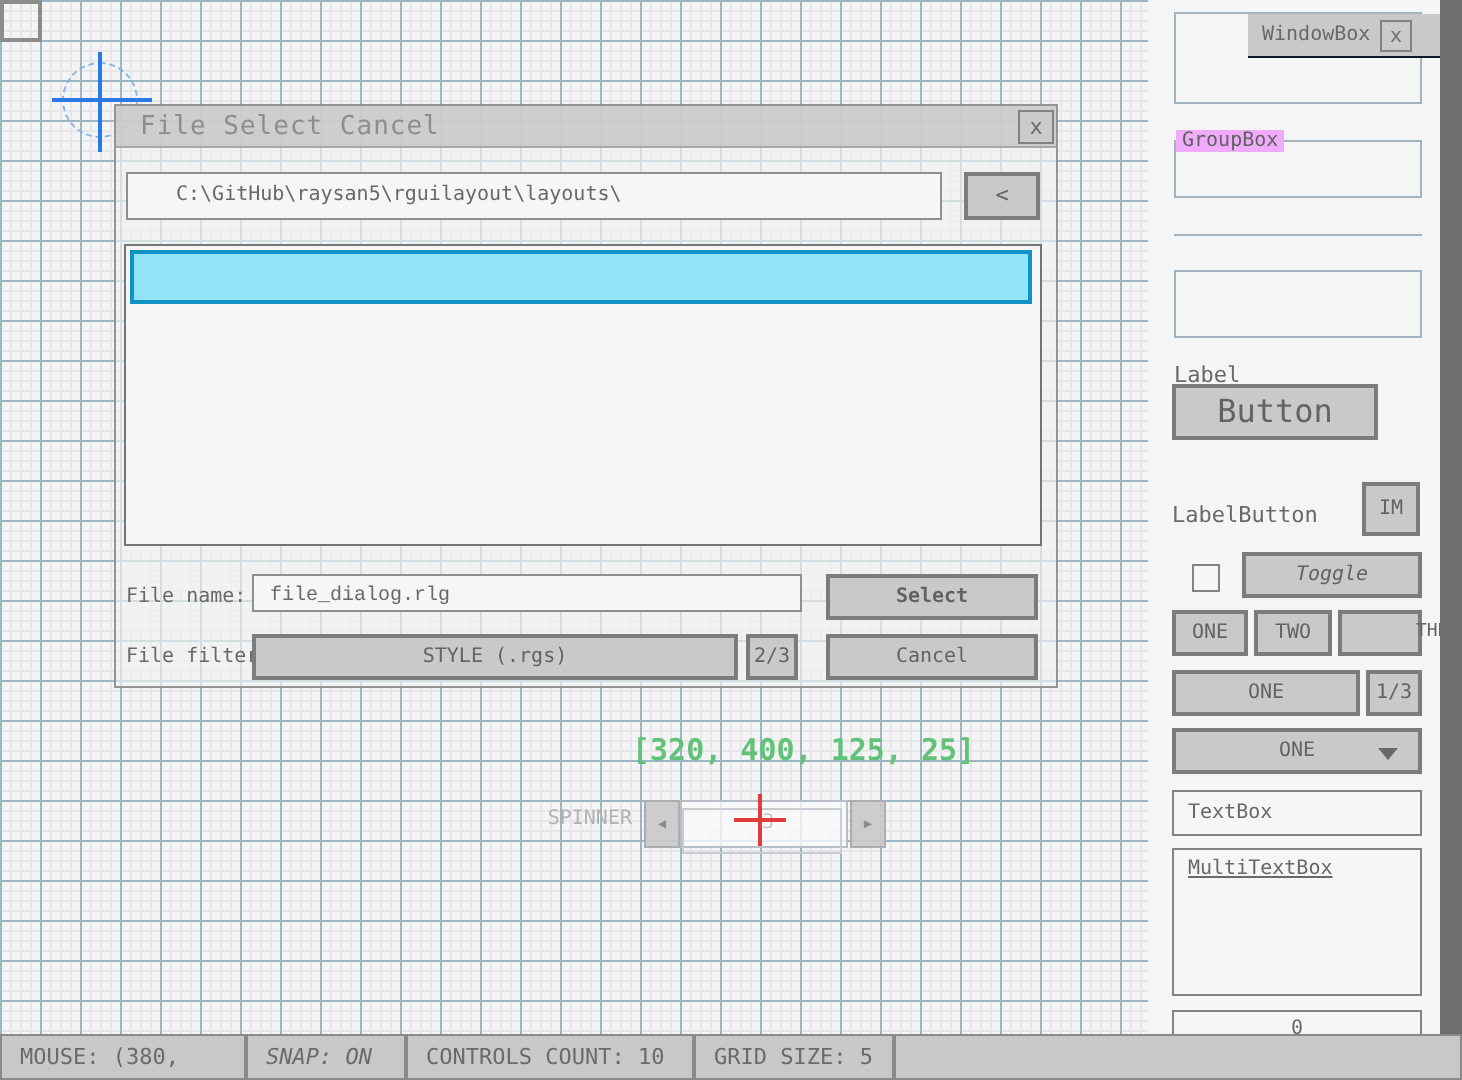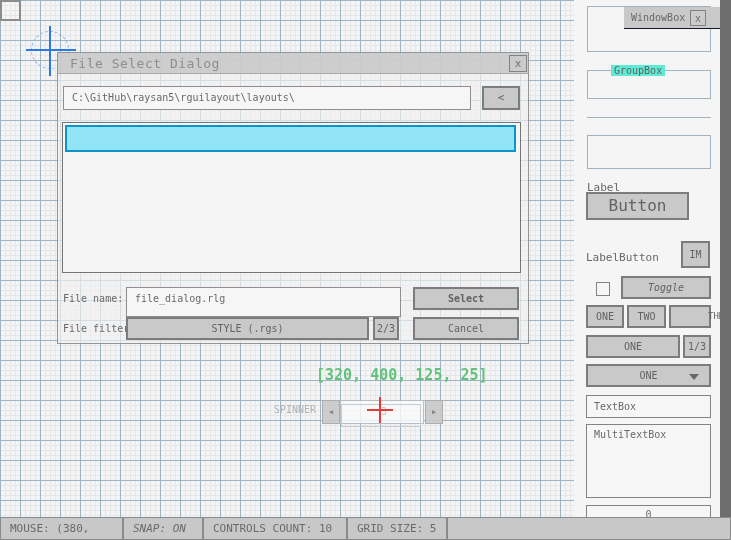--- a/index.html
+++ b/index.html
@@ -40,31 +40,31 @@
     background:rgba(198,198,198,0.82);
     border-bottom:1px solid #a9a9a9;
   }
   #dialog-title { left:12px; top:0; line-height:21px; font-size:13px; color:#8d8d8d; letter-spacing:0.5px; }
   .closebtn {
     border:1px solid #828282; background:#cbcbcb; color:#6e6e6e;
     text-align:center; cursor:default;
   }
   #dialog-close { left:451px; top:2px; width:18px; height:17px; line-height:16px; font-size:11px; }
   .tbox { background:#f6f6f7; border:1px solid #8f8f8f; color:#696969; }
-  #path-box { left:5px; top:33px; width:408px; height:24px; line-height:22px; padding-left:8px; font-size:10px; }
+  #path-box { left:5px; top:33px; width:408px; height:24px; line-height:22px; padding-left:24px; font-size:10px; }
   .rbtn {
     background:#c9c9c9; border:2px solid #7c7c7c; color:#636363;
     text-align:center; cursor:default;
   }
   #back-btn { left:424px; top:33px; width:38px; height:24px; line-height:20px; font-size:11px; }
   #listbox { left:4px; top:69px; width:459px; height:151px; background:#f5f5f6; border:1px solid #757575; }
   #list-selected { left:2px; top:2px; width:451px; height:27px; background:#92e4f7; border:2px solid #0f92c5; }
   .frow-label { height:23px; line-height:23px; color:#696969; }
   #fname-label  { left:5px;  top:234px; }
-  #fname-box    { left:68px; top:234px; width:275px; height:30px; line-height:21px; padding-left:8px; }
+  #fname-box    { left:68px; top:234px; width:275px; height:19px; line-height:21px; padding-left:8px;font-family:Liberation Mono, monospace; }
   #select-btn   { left:355px; top:234px; width:106px; height:23px; line-height:19px;font-weight:bold; }
   #ffilter-label{ left:5px;  top:264px; }
   #filter-main  { left:68px; top:264px; width:243px; height:23px; line-height:19px; }
   #filter-count { left:315px; top:264px; width:26px; height:23px; line-height:19px; }
   #cancel-btn   { left:355px; top:264px; width:106px; height:23px; line-height:19px; }
 
   
   #coords-text { left:316px; top:366px; width:200px; font-size:15px; font-weight:bold; color:#63c27a; z-index:6; letter-spacing:0px; }
   #spinner-label { left:250px; top:404px; width:66px; text-align:right; color:#b2b2b2; font-size:10px; z-index:6; }
   .spin-btn {
@@ -79,38 +79,38 @@
   .cursor-line { background:#e23b3b; z-index:30; }
 
   
   #sidebar { left:574px; top:0; width:146px; height:517px; background:#f5f5f6; z-index:10; }
   #dark-strip { left:720px; top:0; width:11px; height:517px; background:#6e6e6e; z-index:10; }
   .blue-border { border:1px solid #a2b3bd; }
   #pal-windowbox { left:13px; top:6px; width:124px; height:46px; background:#f5f5f6; }
   #pal-windowbox-title { left:0; top:0; width:122px; height:22px; background:#c9c9c9; border-bottom:1px solid #0f172a; line-height:22px; padding-left:7px; color:#686868;margin-left:36px; }
   #pal-windowbox-close { left:102px; top:3px; width:16px; height:16px; line-height:15px; font-size:10px; }
   #pal-groupbox { left:13px; top:70px; width:124px; height:29px; }
-  #pal-groupbox-label { left:23px; top:-6px; background:#5eead4; padding:0 3px; color:#616161; }
+  #pal-groupbox-label { left:0; top:-6px; background:#f0abfc; padding:0 3px; color:#616161; }
   #pal-line { left:13px; top:117px; width:124px; height:1px; background:#a2b3bd; }
   #pal-panel { left:13px; top:135px; width:124px; height:34px; background:#f5f5f6; }
   #pal-label { left:13px; top:181px; font-size:11px; }
   #pal-button { left:12px; top:192px; width:103px; height:28px; line-height:24px; font-size:16px; }
   #pal-labelbutton { left:12px; top:248px; font-size:11px; line-height:20px; }
   #pal-imagebutton { left:107px; top:241px; width:29px; height:27px; line-height:23px; font-size:10px; }
   #pal-checkbox { left:22px; top:282px; width:14px; height:14px; background:#f6f6f7; border:1px solid #838383; }
   #pal-toggle { left:47px; top:276px; width:90px; height:23px; line-height:19px;font-style:italic; }
   #pal-tg-one   { left:12px;  top:305px; width:38px; height:23px; line-height:19px; }
   #pal-tg-two   { left:53px;  top:305px; width:39px; height:23px; line-height:19px; }
   #pal-tg-three { left:95px;  top:305px; width:42px; height:23px; line-height:19px; font-size:9px;padding-left:37px; }
   #pal-combo-main  { left:12px; top:335px; width:94px; height:23px; line-height:19px; }
   #pal-combo-count { left:109px; top:335px; width:28px; height:23px; line-height:19px; }
   #pal-dropdown { left:12px; top:364px; width:125px; height:23px; line-height:19px; }
   #pal-dropdown-arrow { right:10px; top:8px; width:0; height:0; border-left:5px solid transparent; border-right:5px solid transparent; border-top:6px solid #686868; }
   #pal-textbox { left:12px; top:395px; width:125px; height:23px; line-height:21px; padding-left:7px; border:1px solid #838383; }
-  #pal-multitextbox { left:12px; top:424px; width:125px; height:74px; padding:4px 1px 0 7px; border:1px solid #838383; }
+  #pal-multitextbox { left:12px; top:424px; width:125px; height:74px; padding:4px 1px 0 7px; border:1px solid #838383;text-decoration:underline; }
   #pal-valuebox { left:12px; top:505px; width:125px; height:20px; text-align:center; line-height:18px; border:1px solid #838383; }
 
   
   #statusbar { left:0; top:517px; width:731px; height:23px; background:#c8c8c8; z-index:50; }
   .status-seg {
     top:0; height:23px; background:#c8c8c8; border:1px solid #8a8a8a;
     line-height:21px; padding-left:9px; color:#6a6a6a; font-size:11px; letter-spacing:0px;
   }
   #seg-mouse { left:0;   width:123px; }
   #seg-snap  { left:123px; width:80px;font-style:italic; }
@@ -124,21 +124,21 @@
 <div id="canvas" class="abs"></div>
 
 <div id="ref-square" class="abs"></div>
 
 <div id="anchor-circle" class="abs"></div>
 <div class="abs anchor-line" style="left:26px;top:49px;width:50px;height:2px;"></div>
 <div class="abs anchor-line" style="left:49px;top:26px;width:2px;height:50px;"></div>
 
 <div id="dialog" class="abs">
   <div id="dialog-titlebar" class="abs">
-    <span id="dialog-title" class="abs">File Select Dialog</span>
+    <span id="dialog-title" class="abs">File Select Cancel</span>
   </div>
   <div id="dialog-close" class="abs closebtn">x</div>
 
   <div id="path-box" class="abs tbox">C:\GitHub\raysan5\rguilayout\layouts\</div>
   <div id="back-btn" class="abs rbtn">&lt;</div>
 
   <div id="listbox" class="abs">
     <div id="list-selected" class="abs"></div>
   </div>
 

